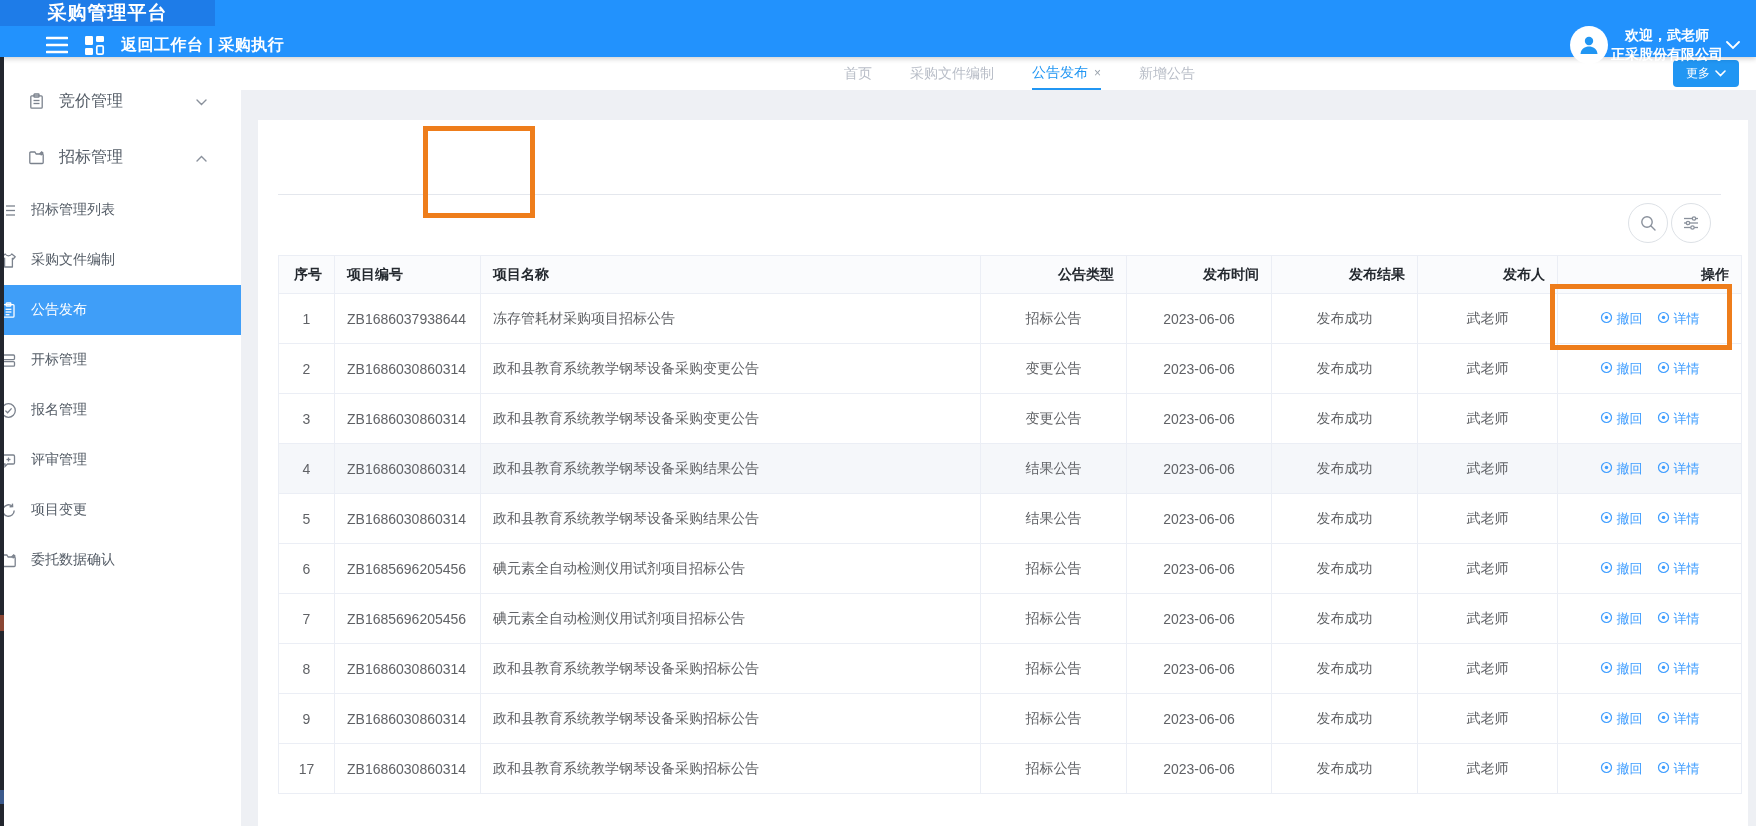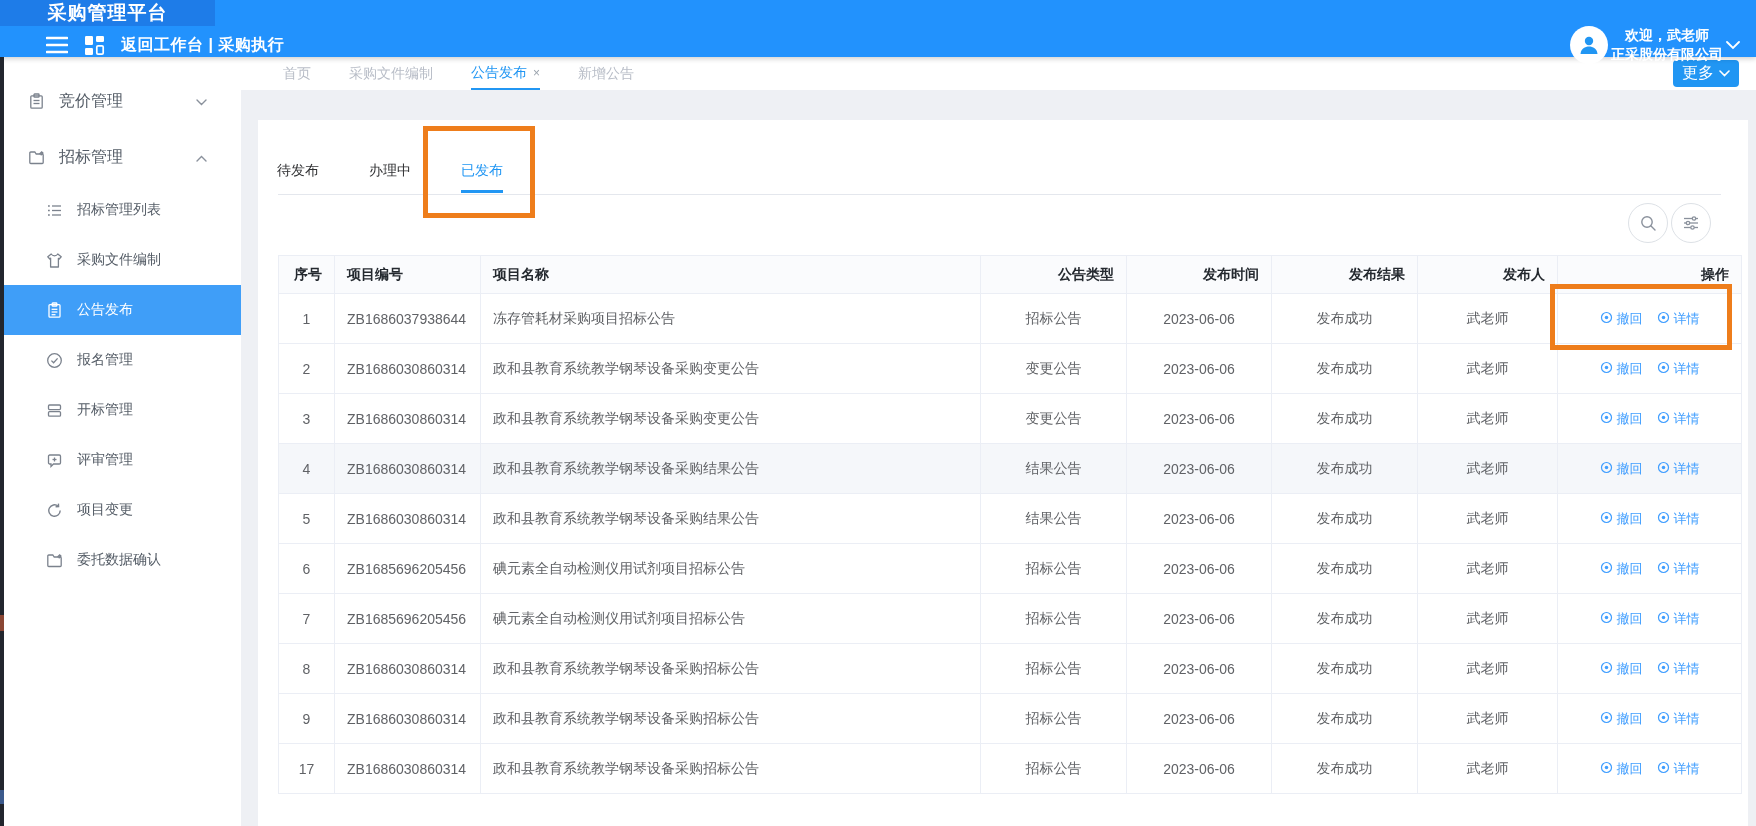--- a/index.html
+++ b/index.html
@@ -19,34 +19,34 @@
     letter-spacing:1px; }
   .header-main { flex:1; display:flex; align-items:center; padding-left:46px; gap:16px; color:#fff; }
   .hamburger svg, .grid-icon svg { display:block; }
   .ws-title { font-size:16px; font-weight:bold; letter-spacing:.5px; }
   .header-right { margin-left:auto; display:flex; align-items:center; gap:3px; padding-right:16px; }
   .avatar { width:38px; height:38px; border-radius:50%; background:#fff; display:flex;
     align-items:center; justify-content:center; }
   .welcome { color:#fff; font-weight:bold; font-size:14px; line-height:19px; text-align:center; }
   
   .tabbar { position:absolute; left:241px; top:57px; width:1515px; height:33px; background:#fff;
-    display:flex; align-items:stretch; padding-left:42px; gap:38px; z-index:20; }
+    display:flex; align-items:stretch; padding-left:42px; gap:38px; z-index:20;justify-content:center; }
   .ttab { font-size:14px; color:#b8bdc7; display:flex; align-items:center; gap:6px; cursor:pointer; }
   .ttab.active { color:#2196f3; border-bottom:2px solid #2196f3; }
   .ttab .close-x { font-size:12px; color:#9aa3ad; }
   .more-btn { position:absolute; right:17px; top:3px; height:27px; width:66px;
-    background:#2196f3; border-radius:4px; color:#fff; font-size:16px;
+    background:#2196f3; border-radius:4px; color:#fff; font-size:12px;
     display:flex; align-items:center; justify-content:center; gap:5px; cursor:pointer; }
   
   .sidebar { position:absolute; left:0; top:57px; width:241px; height:769px; background:#fff;
     padding-top:16px; z-index:10; }
   .side-item { height:56px; display:flex; align-items:center; padding-left:28px; gap:14px;
     font-size:16px; color:#545c66; cursor:pointer; position:relative; }
   .side-item .chev { position:absolute; right:34px; color:#8a919c; }
-  .side-sub { height:50px; display:flex; align-items:center; padding-left:46px; gap:14px;
+  .side-sub { height:50px; display:flex; align-items:center; gap:14px;
     font-size:14px; color:#545c66; cursor:pointer; }
   .side-sub.active { background:#3f9ef8; color:#fff; }
   .micon { width:17px; height:17px; color:#7b828d; flex:0 0 17px; }
   .side-sub.active .micon { color:#fff; }
   .micon svg { display:block; }
   
   .edge-strip { position:absolute; left:0; top:57px; width:4px; height:769px; background:#22262e; z-index:40; }
   .edge-strip .fleck1 { position:absolute; left:0; top:558px; width:4px; height:16px; background:#8a4634; }
   .edge-strip .fleck2 { position:absolute; left:0; top:733px; width:4px; height:14px; background:#3c5a8c; }
   
@@ -206,34 +206,34 @@
           <line x1="5.6" y1="7.3" x2="11.4" y2="7.3"></line>
           <line x1="5.6" y1="10" x2="11.4" y2="10"></line>
           <line x1="5.6" y1="12.7" x2="9.5" y2="12.7"></line>
         </svg>
     </span>
     <span>公告发布</span>
   </div>
   <div class="side-sub">
     <span class="micon">
       <svg width="17" height="17" viewBox="0 0 17 17" fill="none" stroke="currentColor" stroke-width="1.3">
+          <rect x="2.5" y="3" width="12" height="4.6" rx="1"></rect>
+          <rect x="2.5" y="9.6" width="12" height="4.6" rx="1"></rect>
+        </svg>
+    </span>
+    <span>开标管理</span>
+  </div>
+  <div class="side-sub">
+    <span class="micon">
+      <svg width="17" height="17" viewBox="0 0 17 17" fill="none" stroke="currentColor" stroke-width="1.3">
           <circle cx="8.5" cy="8.5" r="6.8"></circle>
           <polyline points="5.4,8.6 7.6,10.8 11.6,6.4"></polyline>
         </svg>
     </span>
     <span>报名管理</span>
-  </div>
-  <div class="side-sub">
-    <span class="micon">
-      <svg width="17" height="17" viewBox="0 0 17 17" fill="none" stroke="currentColor" stroke-width="1.3">
-          <rect x="2.5" y="3" width="12" height="4.6" rx="1"></rect>
-          <rect x="2.5" y="9.6" width="12" height="4.6" rx="1"></rect>
-        </svg>
-    </span>
-    <span>开标管理</span>
   </div>
   <div class="side-sub">
     <span class="micon">
       <svg width="17" height="17" viewBox="0 0 17 17" fill="none" stroke="currentColor" stroke-width="1.3">
           <path d="M2.5,4.2 a1.2,1.2 0 0 1 1.2,-1.2 h9.6 a1.2,1.2 0 0 1 1.2,1.2 v6.6 a1.2,1.2 0 0 1 -1.2,1.2 H7.5 l-2.5,2.5 v-2.5 H3.7 a1.2,1.2 0 0 1 -1.2,-1.2 Z"></path>
           <line x1="8.5" y1="5.5" x2="8.5" y2="9.5"></line>
           <line x1="6.5" y1="7.5" x2="10.5" y2="7.5"></line>
         </svg>
     </span>
     <span>评审管理</span>
@@ -257,25 +257,20 @@
     <span>委托数据确认</span>
   </div>
 </div>
 
 <div class="edge-strip">
   <div class="fleck1"></div>
     <div class="fleck2"></div>
 </div>
 
 <div class="card">
-  <div class="panel-tabs">
-    <div class="ptab">待发布</div>
-    <div class="ptab">办理中</div>
-    <div class="ptab active">已发布</div>
-  </div>
   <div class="panel-divider"></div>
 
   <div class="tool-btn search">
     <svg width="18" height="18" viewBox="0 0 18 18">
         <circle cx="8" cy="8" r="5.2" fill="none" stroke="currentColor" stroke-width="1.4"></circle>
         <line x1="12" y1="12" x2="16" y2="16" stroke="currentColor" stroke-width="1.4" stroke-linecap="round"></line>
       </svg>
   </div>
   <div class="tool-btn filter">
     <svg width="18" height="18" viewBox="0 0 18 18" fill="none" stroke="currentColor" stroke-width="1.3">

